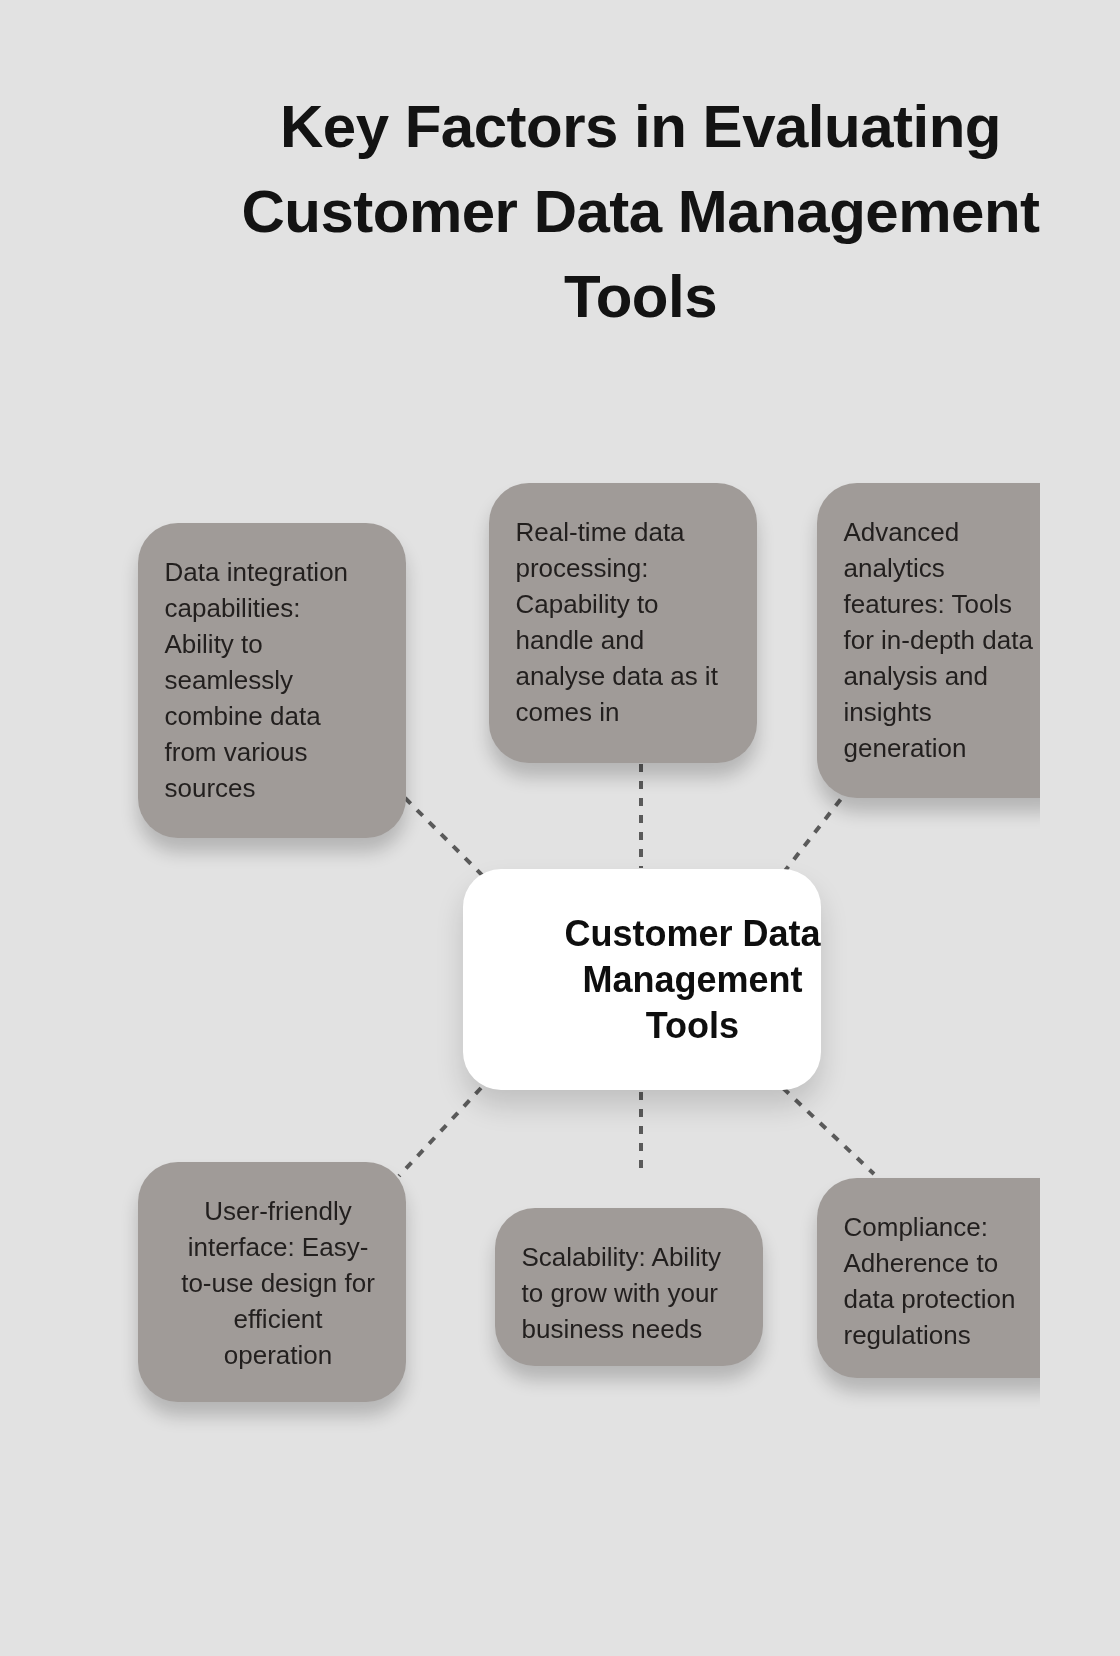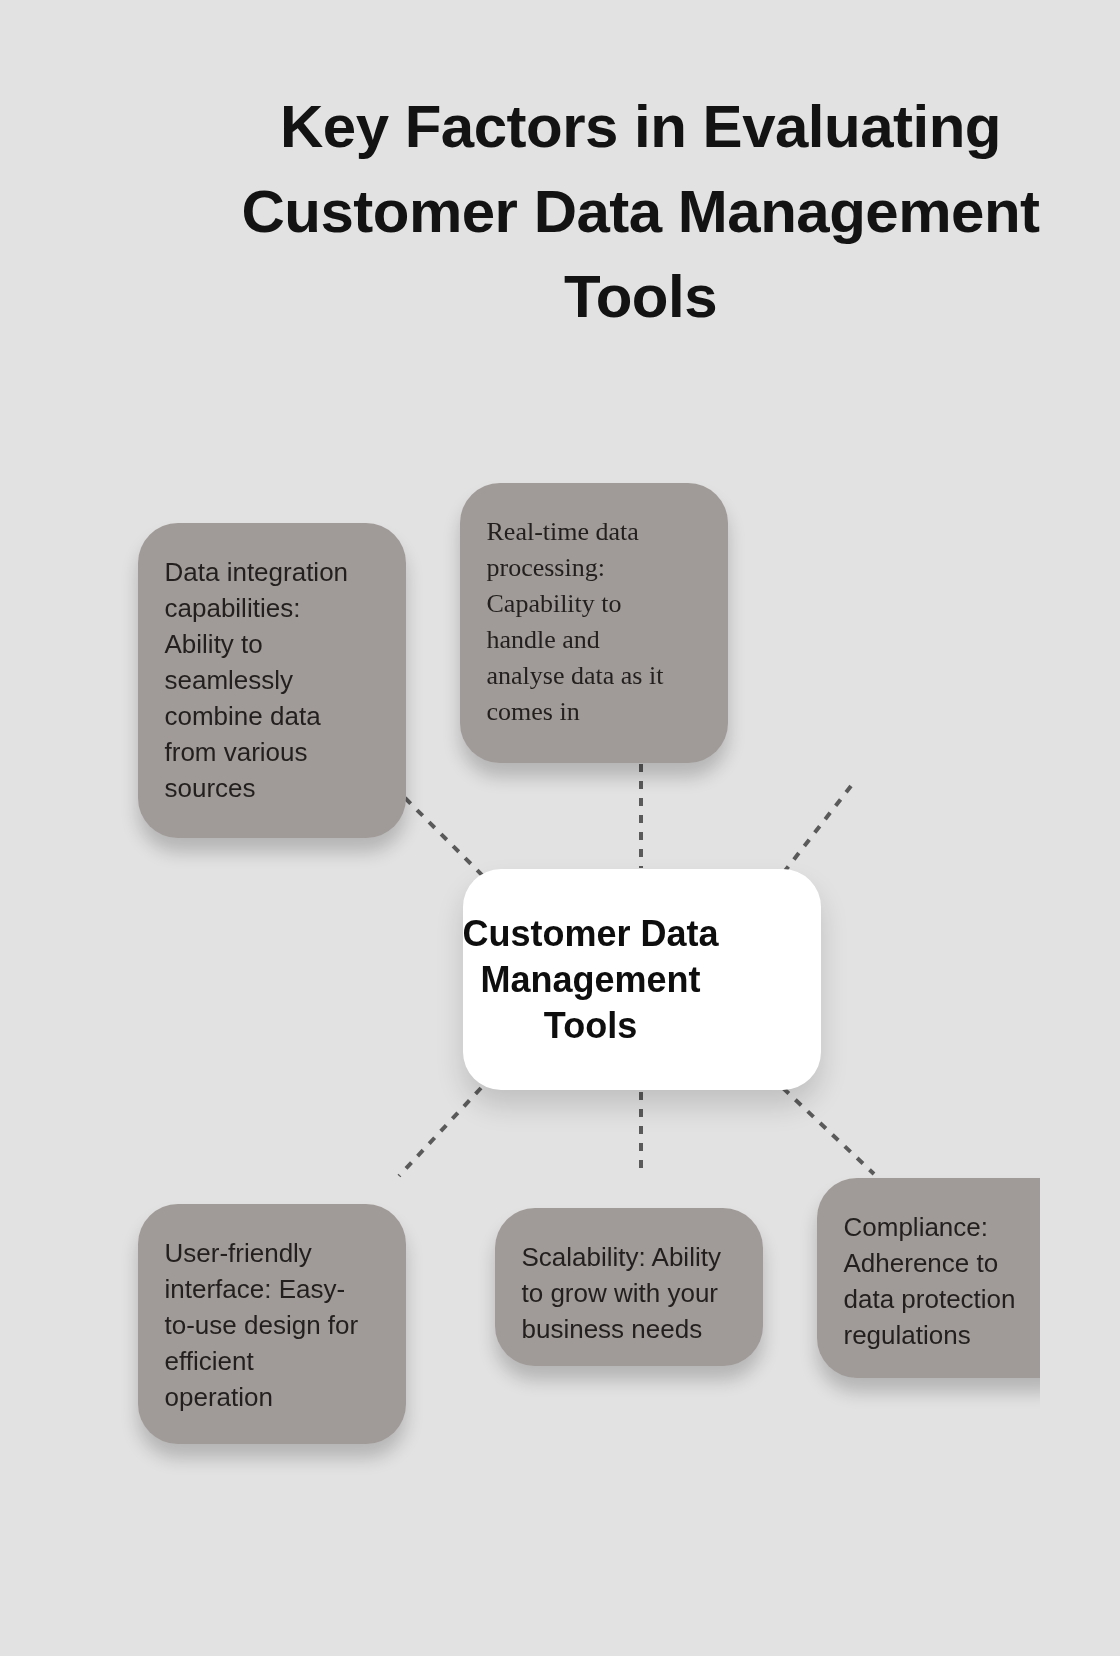--- a/index.html
+++ b/index.html
@@ -15,29 +15,29 @@
     color:#131313;letter-spacing:-0.5px;
   }
   .connectors{position:absolute;left:0;top:0;width:1120px;height:1656px;}
   .factor{
     position:absolute;background:#a09b98;border-radius:40px;
     color:#221f1e;font-size:26px;line-height:36px;
     padding:31px 14px 18px 27px;box-sizing:border-box;
     box-shadow:0 14px 18px rgba(0,0,0,0.20);
   }
   .f1{left:57px;top:483px;width:268px;height:315px;margin-top:40px;}
-  .f2{left:379px;top:483px;width:268px;height:280px;font-family:Liberation Serif, serif;}
+  .f2{left:408px;top:483px;width:268px;height:280px;}
   .f3{left:736px;top:483px;width:268px;height:315px;}
-  .f4{left:57px;top:1204px;width:268px;height:240px;}
+  .f4{left:57px;top:1162px;width:268px;height:240px;text-align:center;}
   .f5{left:414px;top:1178px;width:268px;height:158px;margin-top:30px;}
   .f6{left:736px;top:1178px;width:268px;height:200px;}
   .center-node{
     position:absolute;left:382px;top:869px;width:358px;height:221px;
     background:#ffffff;border-radius:38px;
-    display:flex;align-items:center;justify-content:flex-start;
+    display:flex;align-items:center;justify-content:flex-end;
     box-shadow:0 16px 28px rgba(0,0,0,0.15);
   }
   .center-node span{
     text-align:center;font-weight:700;font-size:36px;line-height:46px;color:#0e0e0e;
   }
   .logo{position:absolute;left:976px;top:1510px;width:92px;height:92px;}
 </style>
 </head>
 <body>
 
@@ -70,20 +70,29 @@
 
   <div class="factor f2">
     <span data-bind="factors.1.text">Real-time data
 processing:
 Capability to
 handle and
 analyse data as it
 comes in</span>
   </div>
 
+  <div class="factor f3">
+    <span data-bind="factors.2.text">Advanced
+analytics
+features: Tools
+for in-depth data
+analysis and
+insights
+generation</span>
+  </div>
 
   <div class="center-node">
     <span data-bind="center_node.label">Customer Data
 Management
 Tools</span>
   </div>
 
   <div class="factor f4">
     <span data-bind="factors.3.text">User-friendly
 interface: Easy-

